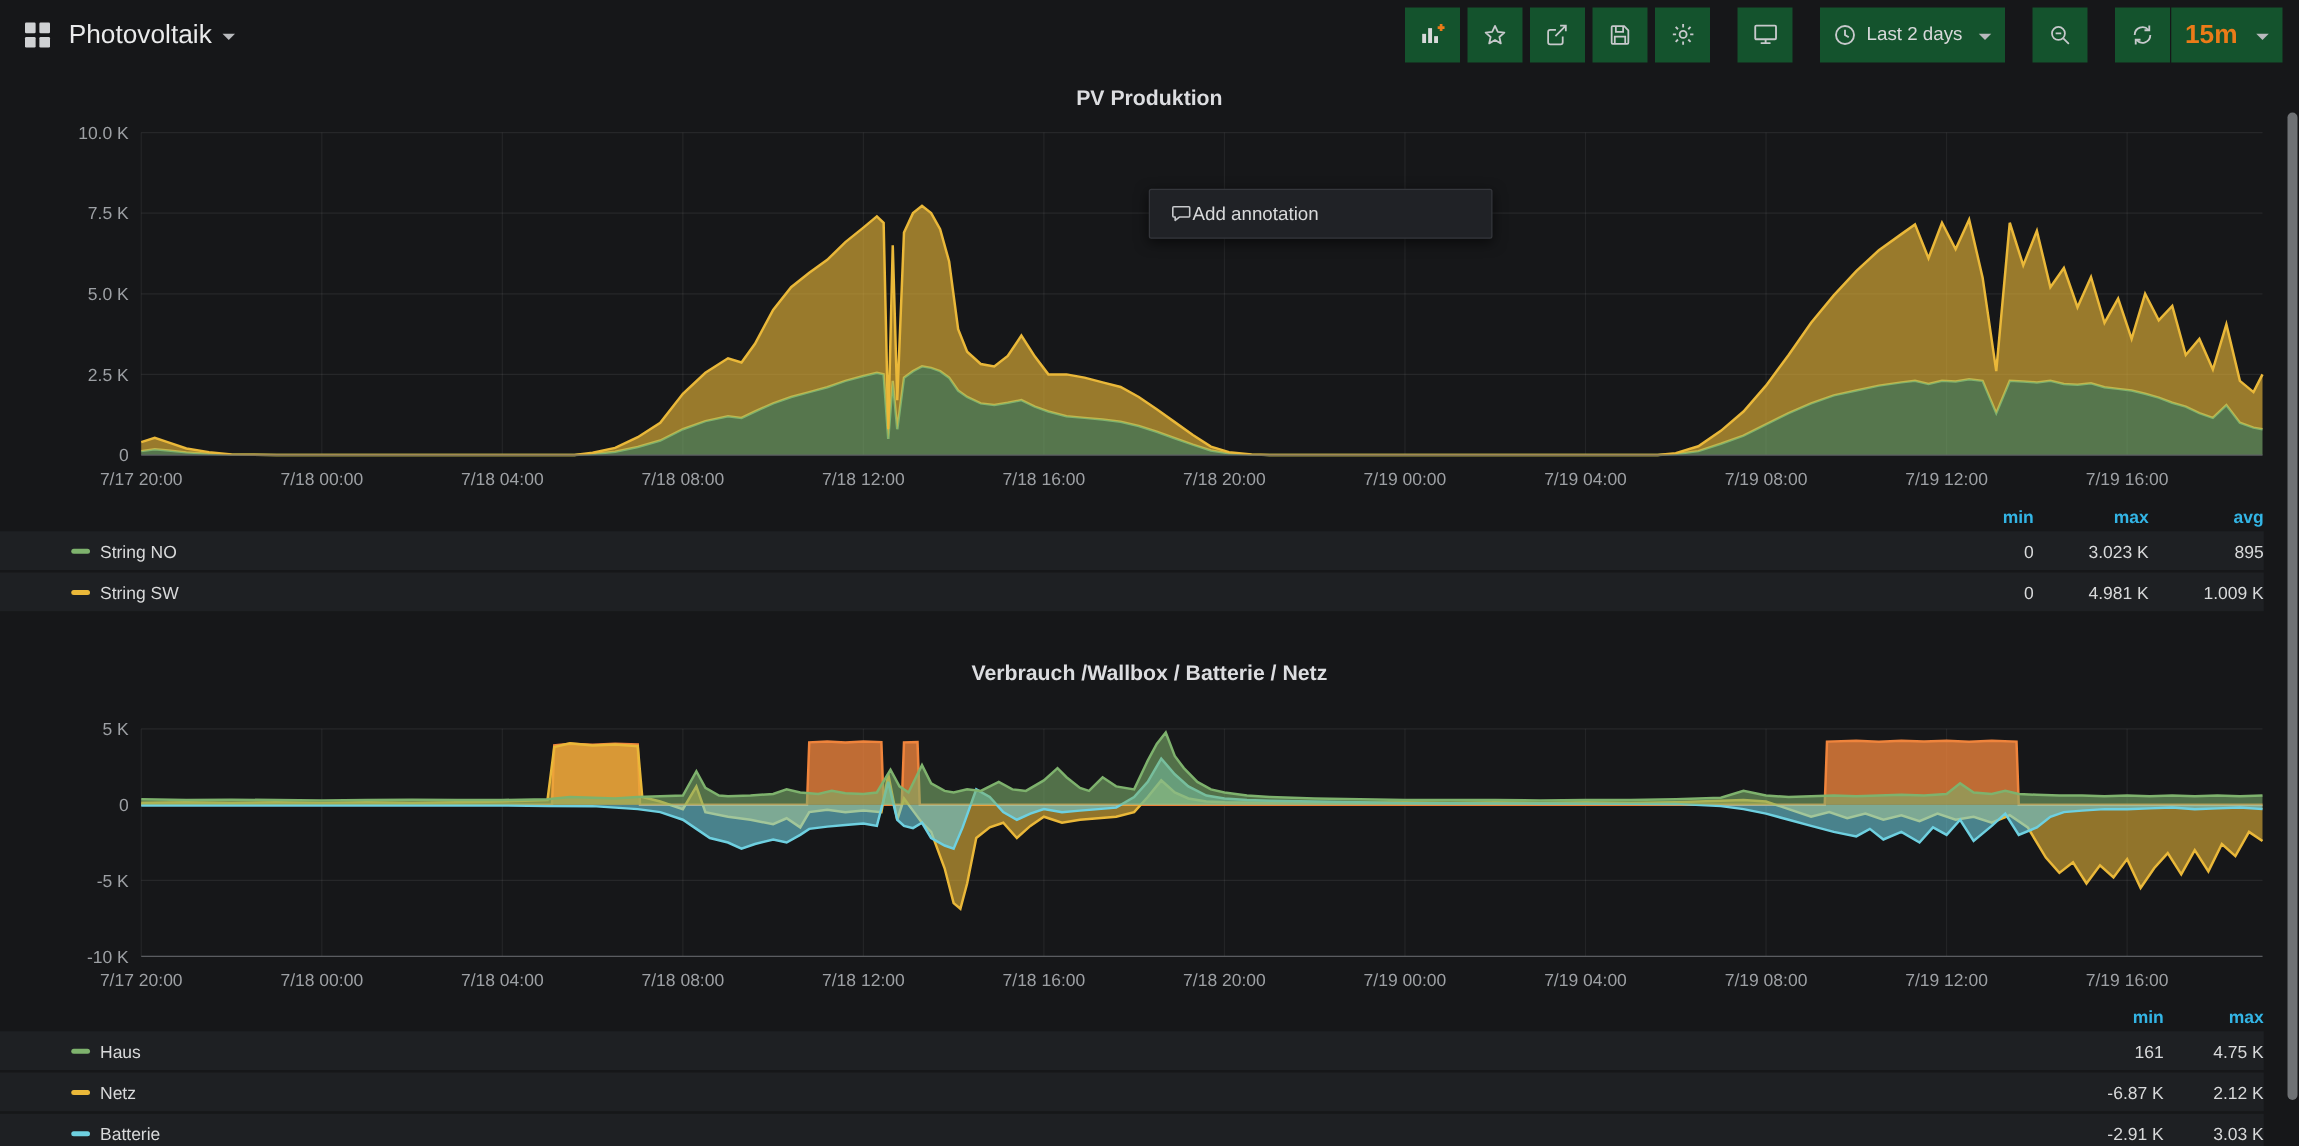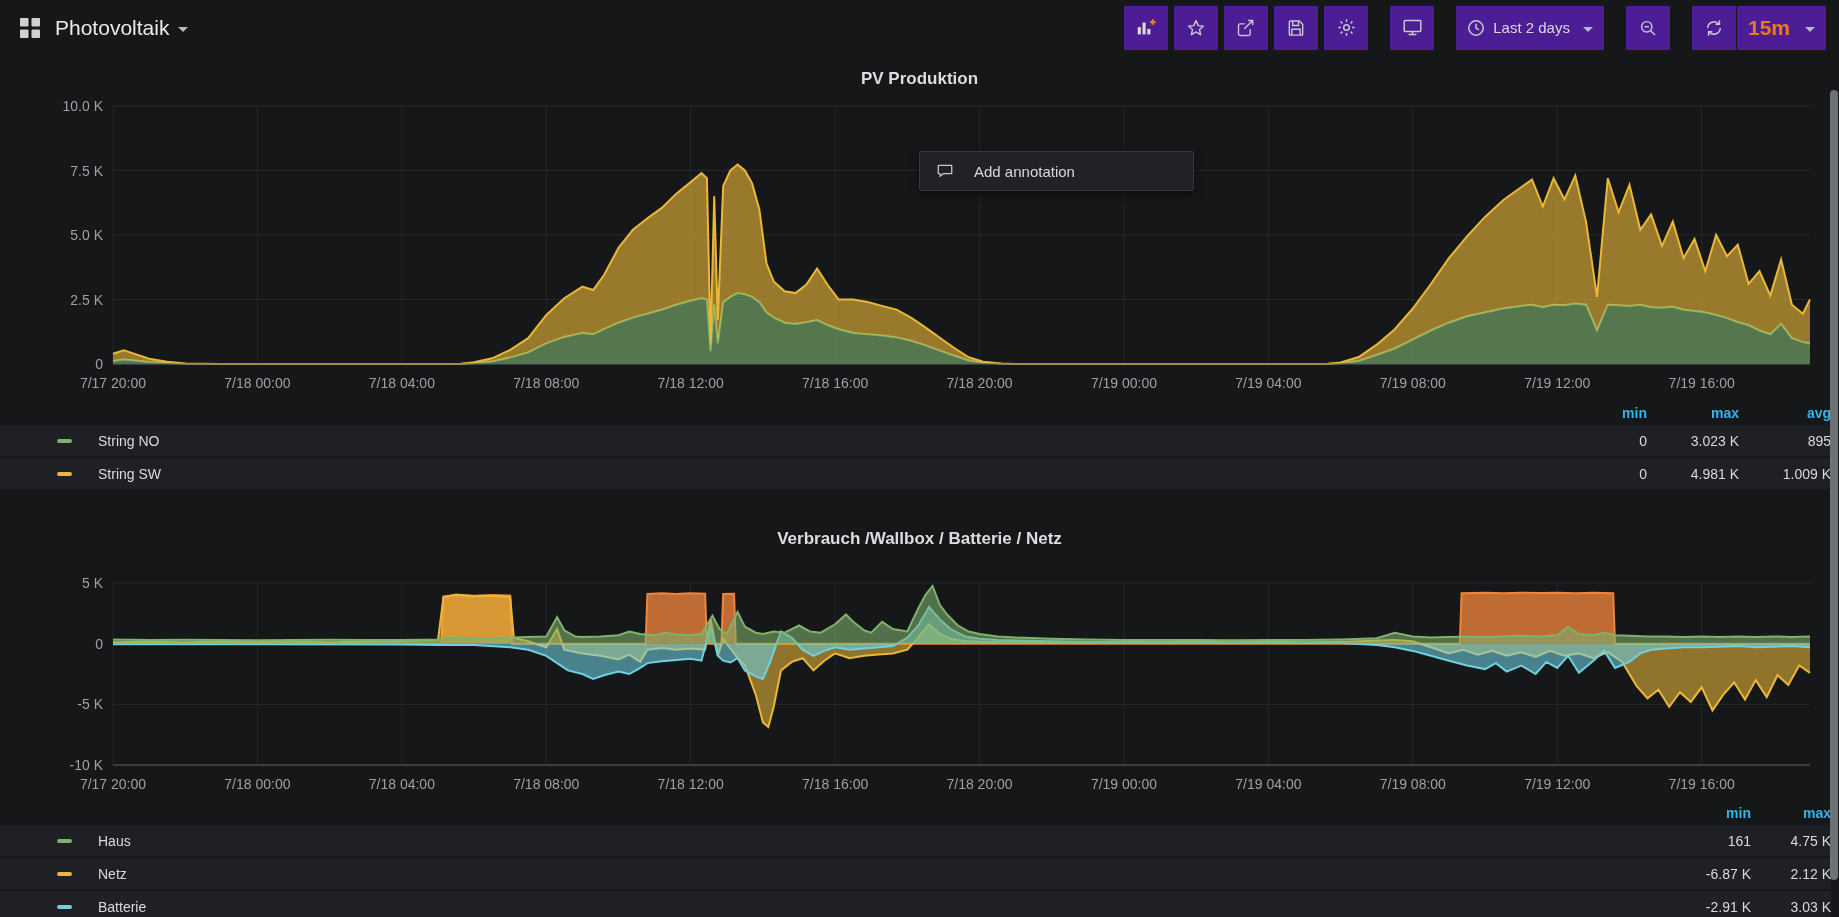--- a/index.html
+++ b/index.html
@@ -7,52 +7,52 @@
     font-family:"Liberation Sans",sans-serif;color:#d8d9da;position:relative}
 
   
   .nav{height:55px;display:flex;align-items:center;padding:0 13px 0 18px}
   .nav-left{display:flex;align-items:center}
   .grid-logo{display:inline-flex;margin-right:13px}
   .nav-title{font-size:21px;color:#e9eaeb;font-weight:500;cursor:pointer;display:flex;align-items:center}
   .caret{width:0;height:0;border-left:5px solid transparent;border-right:5px solid transparent;
     border-top:5px solid #b8babd;display:inline-block;margin-left:9px;margin-top:4px}
   .nav-right{margin-left:auto;display:flex;align-items:center}
-  .nav-btn{height:44px;min-width:44px;background:#4c1d95;display:flex;align-items:center;
+  .nav-btn{height:44px;min-width:44px;background:#14532d;display:flex;align-items:center;
     justify-content:center;color:#c7c9cc;cursor:pointer;padding:0 11px;margin-left:6px}
   .nav-gap{width:16px}
   .time-btn{font-size:15px;color:#d8d9da}
   .time-btn .lbl{margin:0 4px 0 8px}
   .refresh-group{display:flex;margin-left:6px}
   .refresh-group .nav-btn{margin-left:1px}
   .refresh-label{color:#eb7b18;font-weight:700;font-size:21px;margin-right:6px}
   svg.icon{display:block}
 
   
   .panel-title{width:1839px;text-align:center;font-size:17px;font-weight:700;color:#dcdde0;cursor:pointer}
   .panel-title.first{margin-top:14px}
   .panel-title.second{margin-top:40px}
   svg text{font-family:"Liberation Sans",sans-serif;fill:#9da0a4;font-size:14px}
   .chart-svg{display:block}
 
   
-  .legend{width:1839px;padding-right:8px}
+  .legend{width:1839px;padding-right:28px}
   .legend-row{display:flex;align-items:center;height:31px;padding-left:57px}
   .legend-head{height:24px}
   .legend-series{background:#1e2023;margin-bottom:2px}
-  .legend-label{display:flex;align-items:center;gap:26px;flex:1;font-size:14px;color:#d8d9da;cursor:pointer}
+  .legend-label{display:flex;align-items:center;gap:8px;flex:1;font-size:14px;color:#d8d9da;cursor:pointer}
   .legend-swatch{width:15px;height:4px;border-radius:2px}
   .legend-col{width:92px;text-align:right;font-size:14px;color:#d8d9da}
   .legend-head .legend-col{color:#33b5e5;font-weight:700}
   #legend2 .legend-col{width:80px}
 
   
   .annotation-popup{position:absolute;left:919px;top:151px;width:275px;height:40px;
     background:#202226;border:1px solid #35373c;border-radius:2px;display:flex;align-items:center;
-    padding-left:16px;gap:20px;box-shadow:0 3px 10px rgba(0,0,0,.55);z-index:50;cursor:pointer;font-size:15px;color:#d8d9da}
+    padding-left:16px;gap:0;box-shadow:0 3px 10px rgba(0,0,0,.55);z-index:50;cursor:pointer;font-size:15px;color:#d8d9da}
 
   
   .scrollbar-track{position:absolute;right:0;top:60px;bottom:0;width:10px}
   .scrollbar-thumb{position:absolute;right:1px;top:30px;width:8px;height:790px;background:#6f7275;border-radius:4px}
 </style>
 </head>
 <body>
 
 <div class="nav">
   <div class="nav-left">

